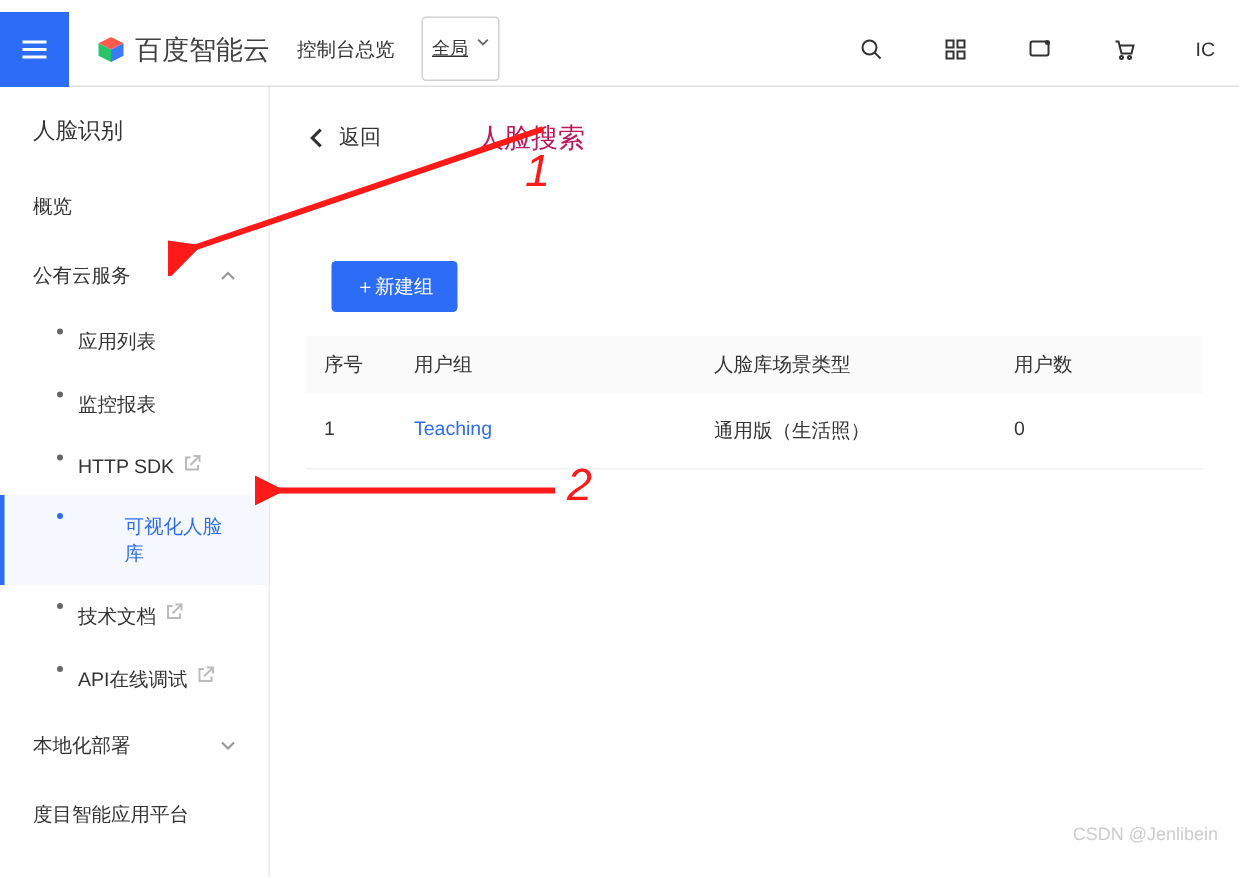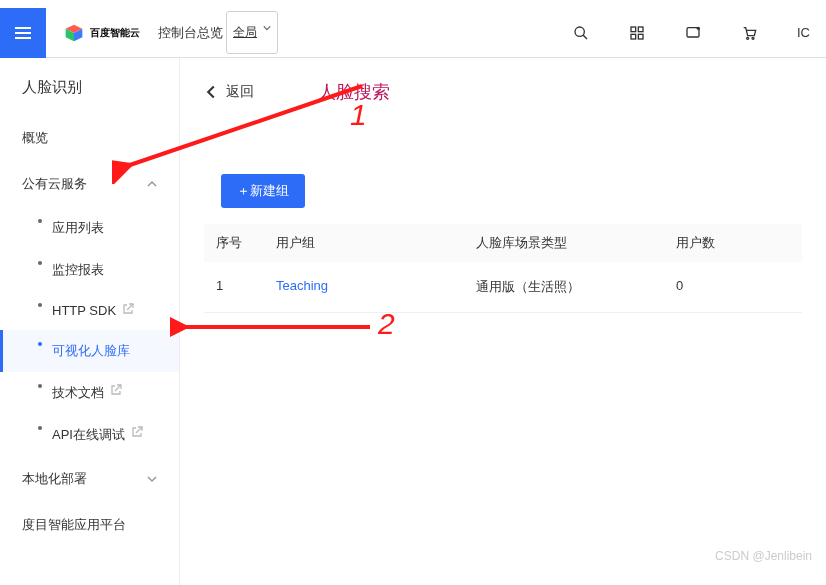--- a/index.html
+++ b/index.html
@@ -38,27 +38,27 @@
     display: flex;
     align-items: center;
     margin-right: 18px;
   }
   .logo-cube {
     width: 20px;
     height: 20px;
     margin-right: 6px;
   }
   .logo-text {
-    font-weight: bold;
-    font-size: 10px;
-    color: #000000;
+    font-weight: normal;
+    font-size: 18px;
+    color: #404040;
   }
   .console-link {
     font-size: 13px;
-    margin-right: 3px;
+    margin-right: 18px;
     color: #333;
   }
   .global-sel {
     display: inline-flex;
     border: 1px solid #d0d0d0;
     padding: 12px 6px;
     border-radius: 3px;
     color: #333;
     font-size: 12px;
     text-decoration: underline;
@@ -101,20 +101,21 @@
     font-size: 13px;
     color: #333;
     display: flex;
     cursor: pointer;
   }
   .sub-item.active {
     color: #2d6cf6;
     background: #f5f8ff;
     border-left: 3px solid #2d6cf6;
     padding-left: 35px;
+    gap: 31px;
   }
   .bullet {
     width: 4px; height: 4px; border-radius: 50%;
     background: #666; margin-right: 10px; flex-shrink: 0;
   }
   .sub-item.active .bullet { background: #2d6cf6; }
   .link-ic {
     width: 12px; height: 12px; margin-left: 6px; color: #bbb;
     flex-shrink: 0;
   }

